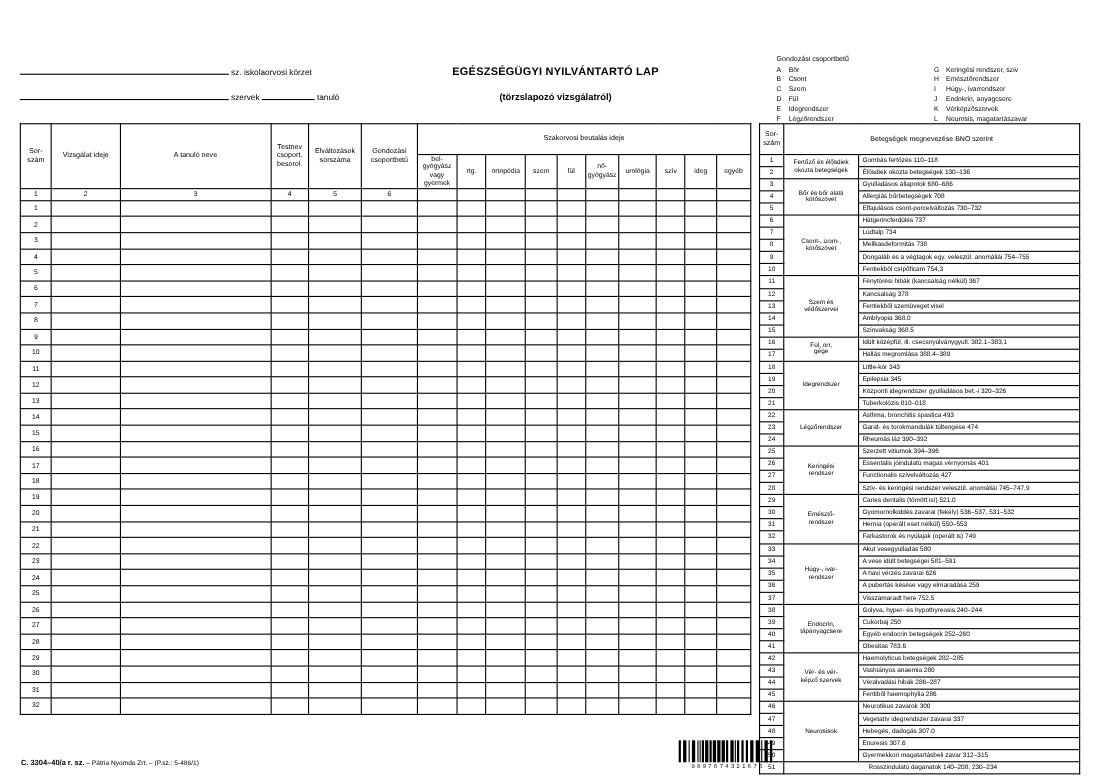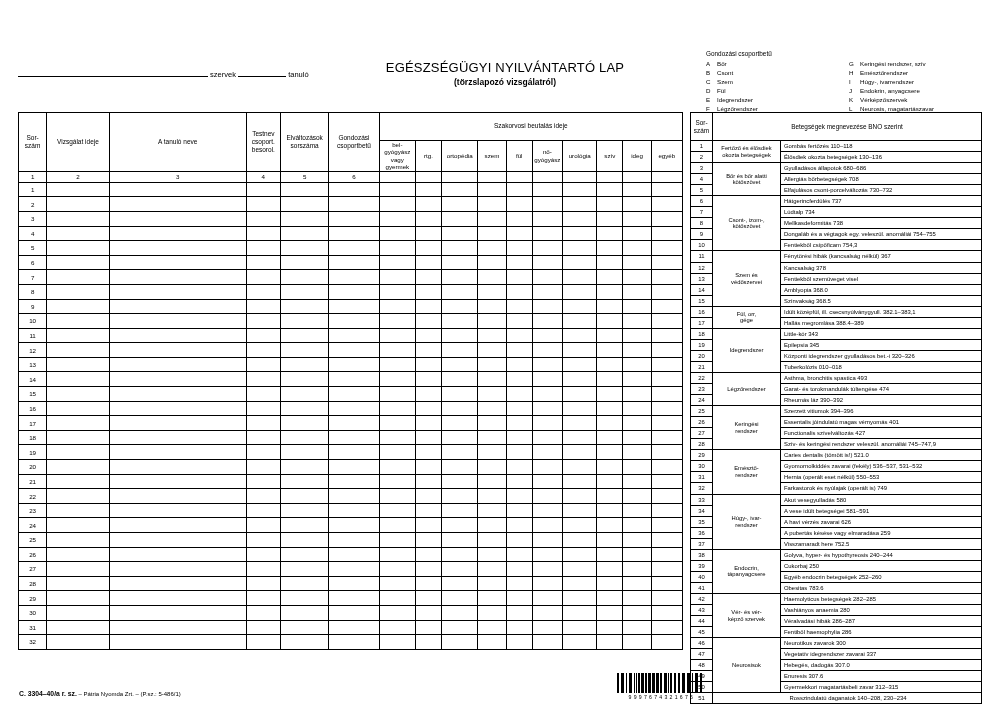--- a/index.html
+++ b/index.html
@@ -18,22 +18,22 @@
   .hdr-left {
     position:absolute; left:18px; top:58px; width:300px;
     font-size:7.5px; line-height:1.6;
   }
   .hdr-left .row { white-space:nowrap; }
   .hdr-left .lbl { font-size:7.5px; }
   .u-long { display:inline-block; border-bottom:1px solid #000; width:190px; height:10px; }
   .u-sh   { display:inline-block; border-bottom:1px solid #000; width:48px;  height:10px; }
 
   .hdr-center { position:absolute; left:330px; top:60px; width:350px; text-align:center; }
-  .hdr-center .title { font-size:13px; font-weight:normal; letter-spacing:.2px; }
-  .hdr-center .sub1 { font-size:8.5px; font-weight:bold; margin-top:2px; }
+  .hdr-center .title { font-size:10px; font-weight:bold; letter-spacing:.2px; }
+  .hdr-center .sub1 { font-size:8.5px; font-weight:bold; margin-top:12px; }
   .hdr-center .sub2 { font-size:7.5px; margin-top:5px; }
 
   
   .legend { position:absolute; left:706px; top:49px; width:286px; font-size:6.2px; line-height:1.45; }
   .legend .ltitle { font-size:6.4px; margin-bottom:2px; }
   .legend .cols { display:flex; }
   .legend .col { width:50%; }
   .legend .item { display:flex; }
   .legend .k { width:11px; }
   .legend .v { flex:1; }
@@ -83,20 +83,24 @@
   .barcode .bars { width:88px; height:20px; }
   .barcode .num { font-size:5.2px; text-align:center; letter-spacing:.4px; margin-top:1px; }
   .bar { position:absolute; top:0; background:#000; height:20px; }
 </style>
 </head>
 <body>
 
 <div class="page">
 
   <div class="hdr-left">
+    <div class="row">
+      <span class="u-long"></span>
+      <span class="lbl">sz. iskolaorvosi körzet</span>
+    </div>
     <div class="row" style="margin-top:9px;">
       <span class="u-long"></span>
       <span class="lbl">szervek</span>
       <span class="u-sh"></span>
       <span class="lbl">tanuló</span>
     </div>
   </div>
 
   <div class="hdr-center">
     <div class="title">EGÉSZSÉGÜGYI NYILVÁNTARTÓ LAP</div>

